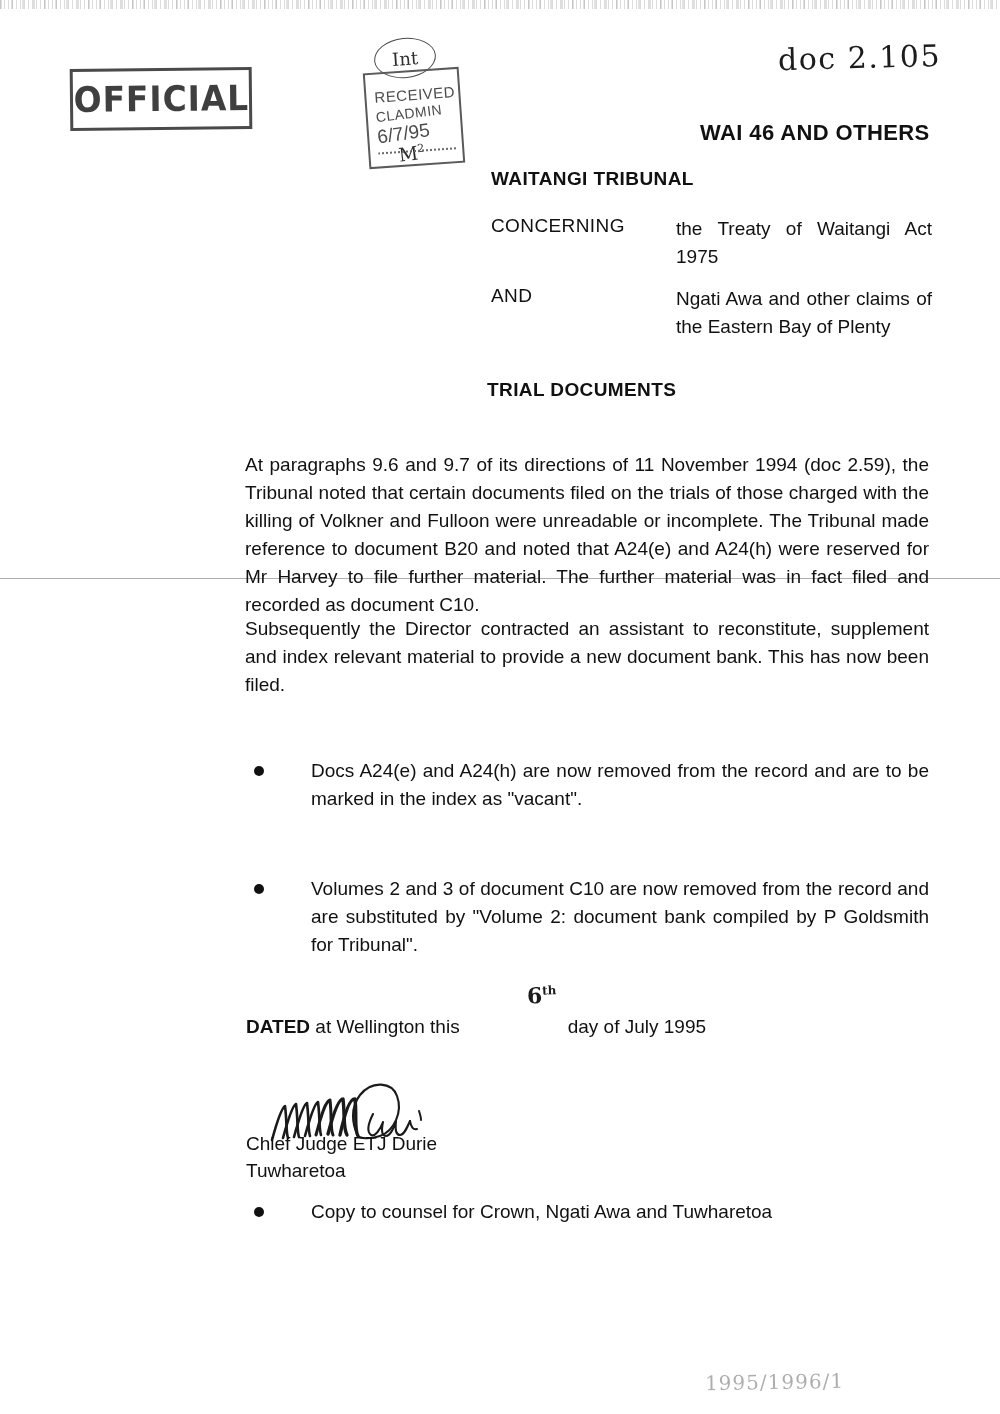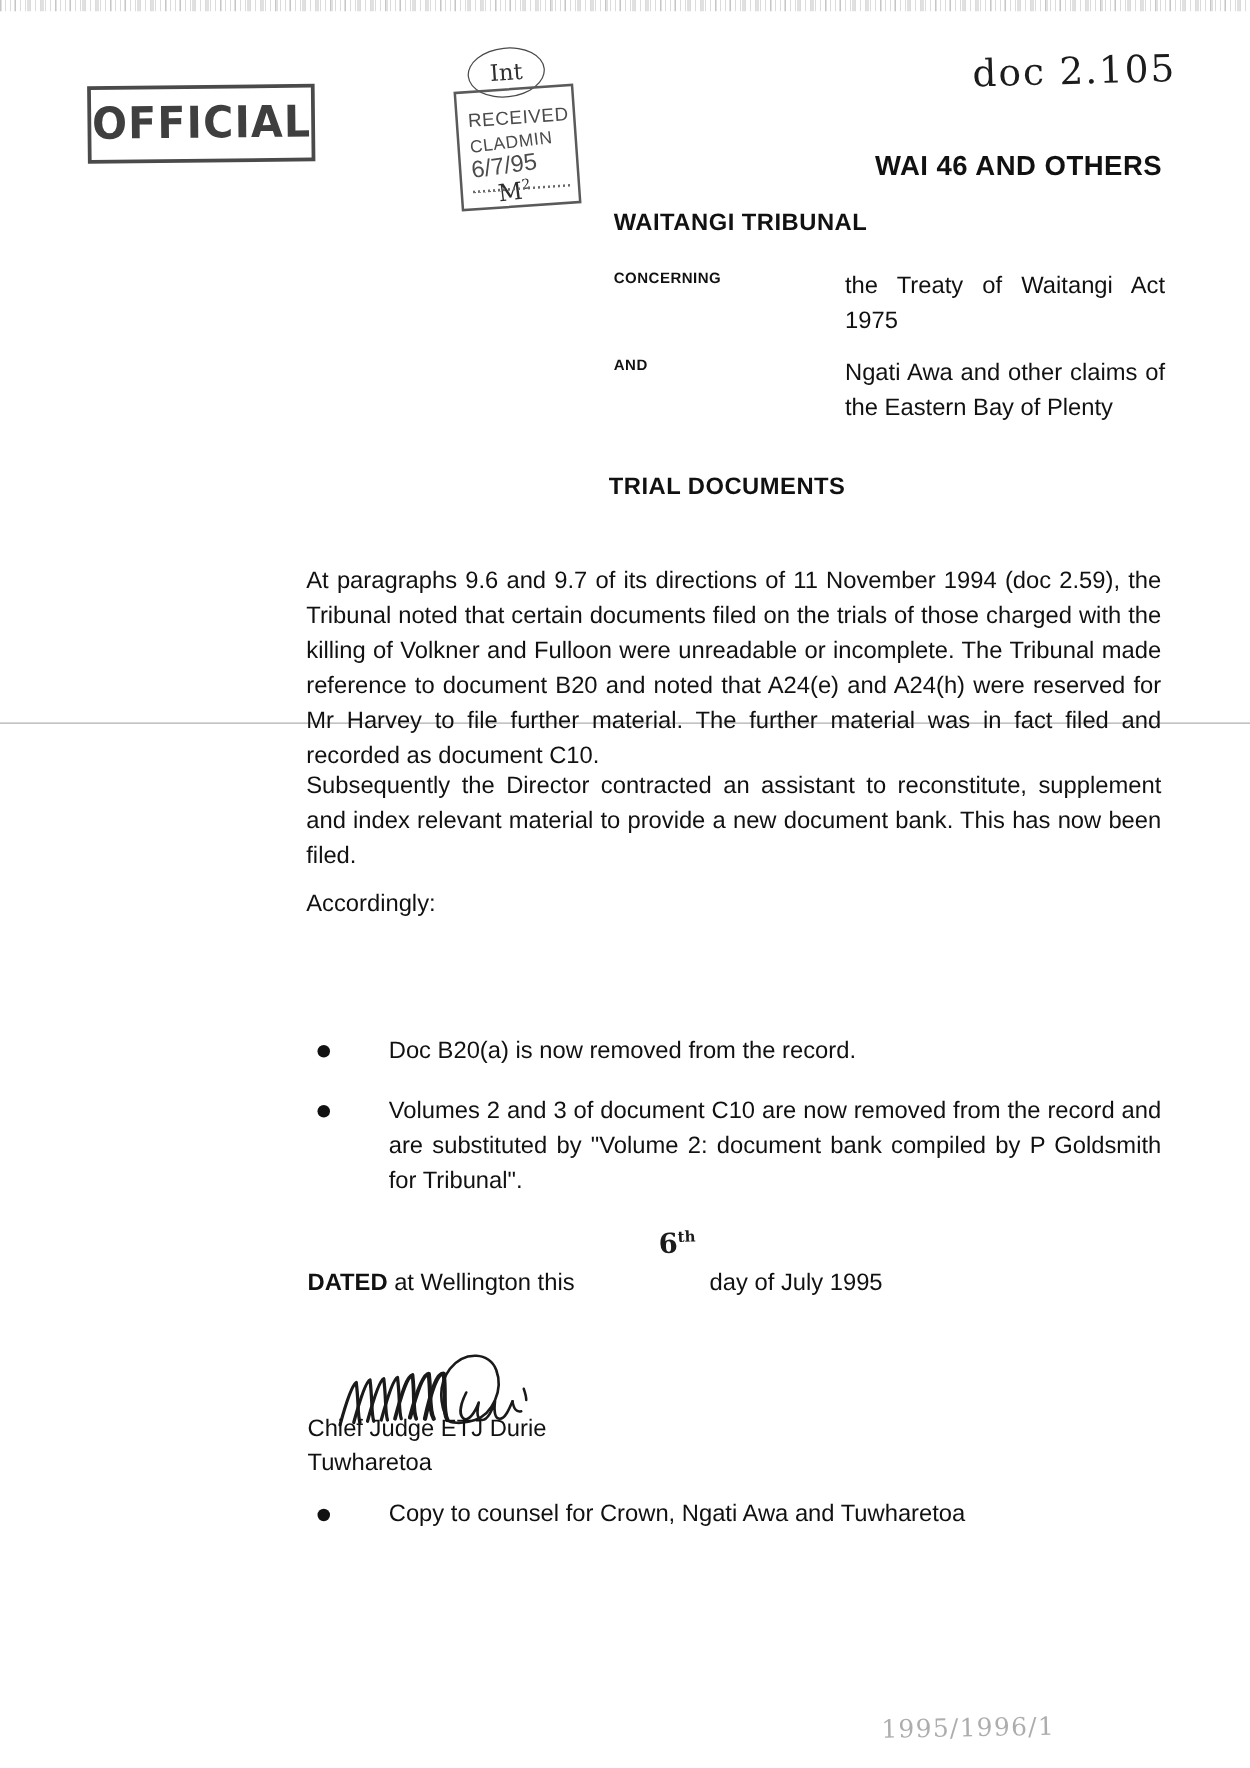--- a/index.html
+++ b/index.html
@@ -175,22 +175,22 @@
     left: 491px; top: 168px;
     font-size: 19px;
     font-weight: bold;
     letter-spacing: .4px;
     white-space: nowrap;
   }
   .party-row { position: absolute; left: 491px; }
   .party-row .label {
     position: absolute;
     left: 0; top: 0;
-    font-size: 12px;
-    font-weight: bold;
+    font-size: 19px;
+    font-weight: normal;
     letter-spacing: .4px;
     white-space: nowrap;
   }
   .party-row .value {
     position: absolute;
     left: 185px; top: 0;
     width: 256px;
     font-size: 19px;
     line-height: 28px;
     text-align: justify;
@@ -301,25 +301,24 @@
 
   <div class="party-row row-and">
     <div class="label">AND</div>
     <div class="value">Ngati Awa and other claims of the Eastern Bay of Plenty</div>
   </div>
 
   <div class="trial-documents">TRIAL DOCUMENTS</div>
 
   <div class="body-para para-1">At paragraphs 9.6 and 9.7 of its directions of 11 November 1994 (doc 2.59), the Tribunal noted that certain documents filed on the trials of those charged with the killing of Volkner and Fulloon were unreadable or incomplete.  The Tribunal made reference to document B20 and noted that A24(e) and A24(h) were reserved for Mr Harvey to file further material.   The further material was in fact filed and recorded as document C10.</div>
   <div class="body-para para-2">Subsequently the Director contracted an assistant to reconstitute, supplement and index relevant material to provide a new document bank.  This has now been filed.</div>
-  <div class="body-para para-3">Accordingly:</div>
-
-  <div class="bullet-item bullet-2">
+
+  <div class="bullet-item bullet-1">
     <span class="dot"></span>
-    <span class="btext">Doc B20(a) is now removed from the record.</span>
+    <span class="btext">Docs A24(e) and A24(h) are now removed from the record and are to be marked in the index as "vacant".</span>
   </div>
   <div class="bullet-item bullet-3">
     <span class="dot"></span>
     <span class="btext">Volumes 2 and 3 of document C10 are now removed from the record and are substituted by "Volume 2:   document bank compiled by P Goldsmith for Tribunal".</span>
   </div>
 
   <div class="dated-line">
     <span class="bold">DATED</span><span> at Wellington this</span><span class="gap-day"></span><span>day of July 1995</span>
   </div>
 

